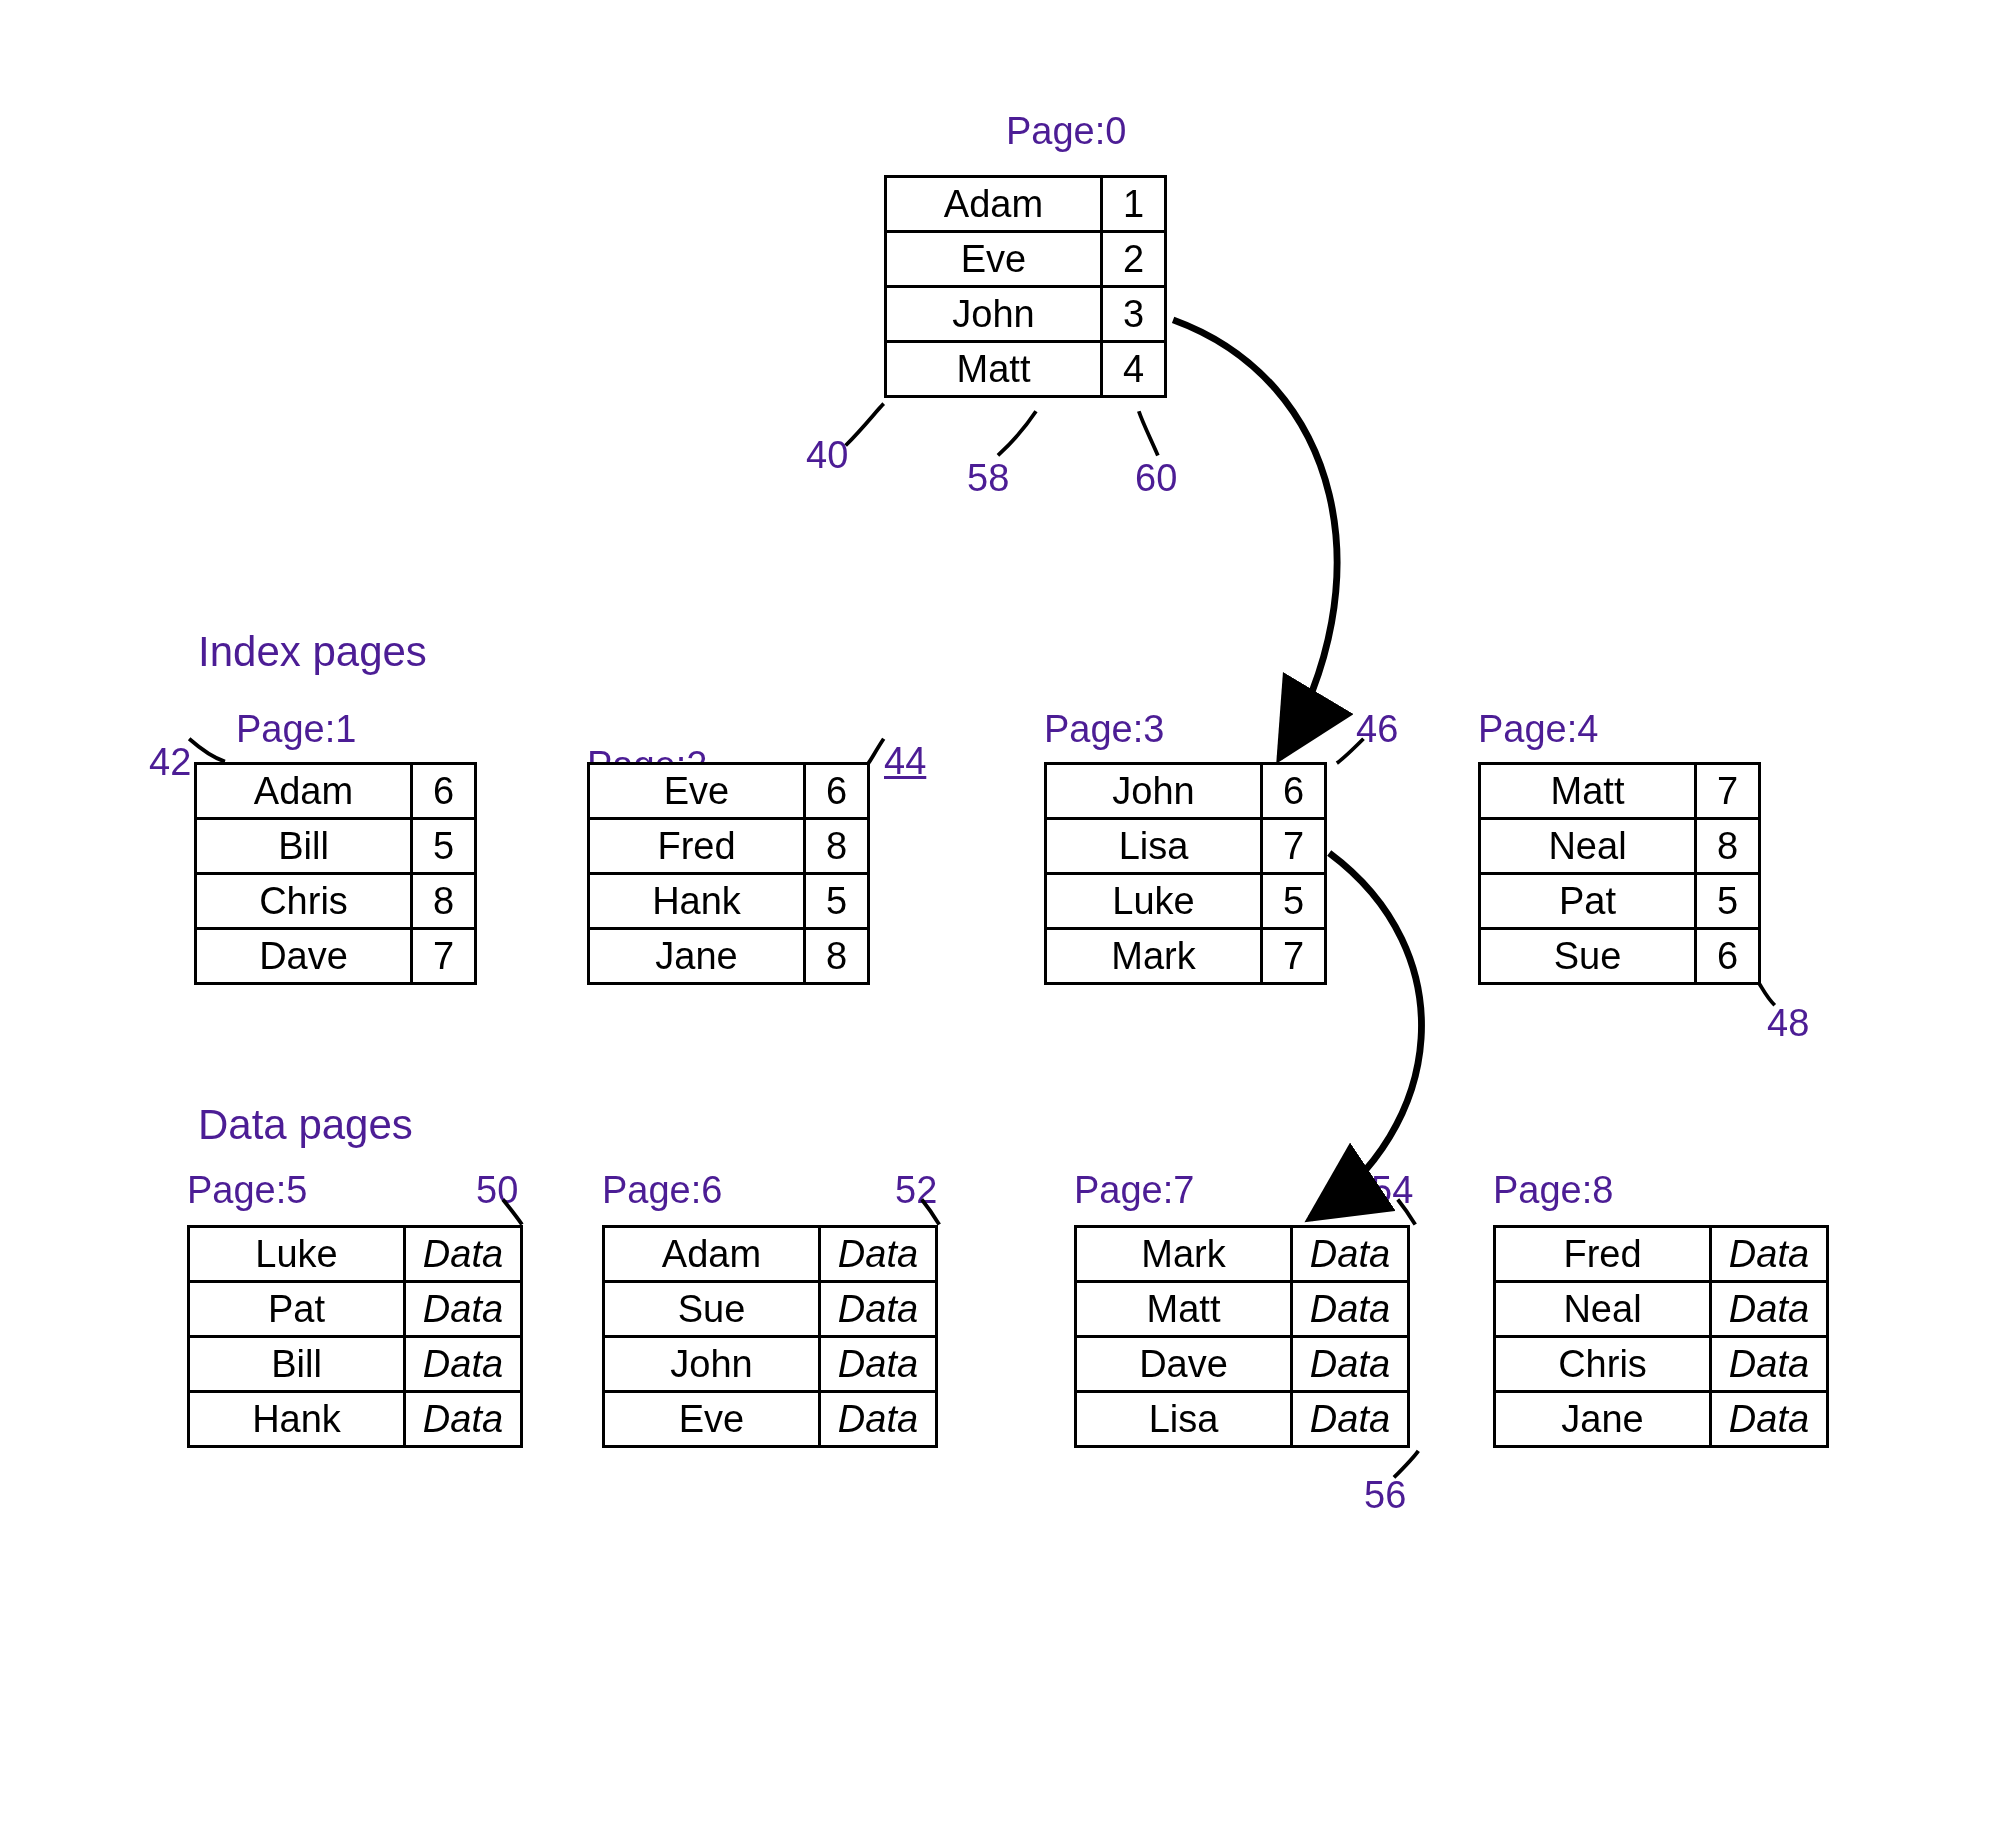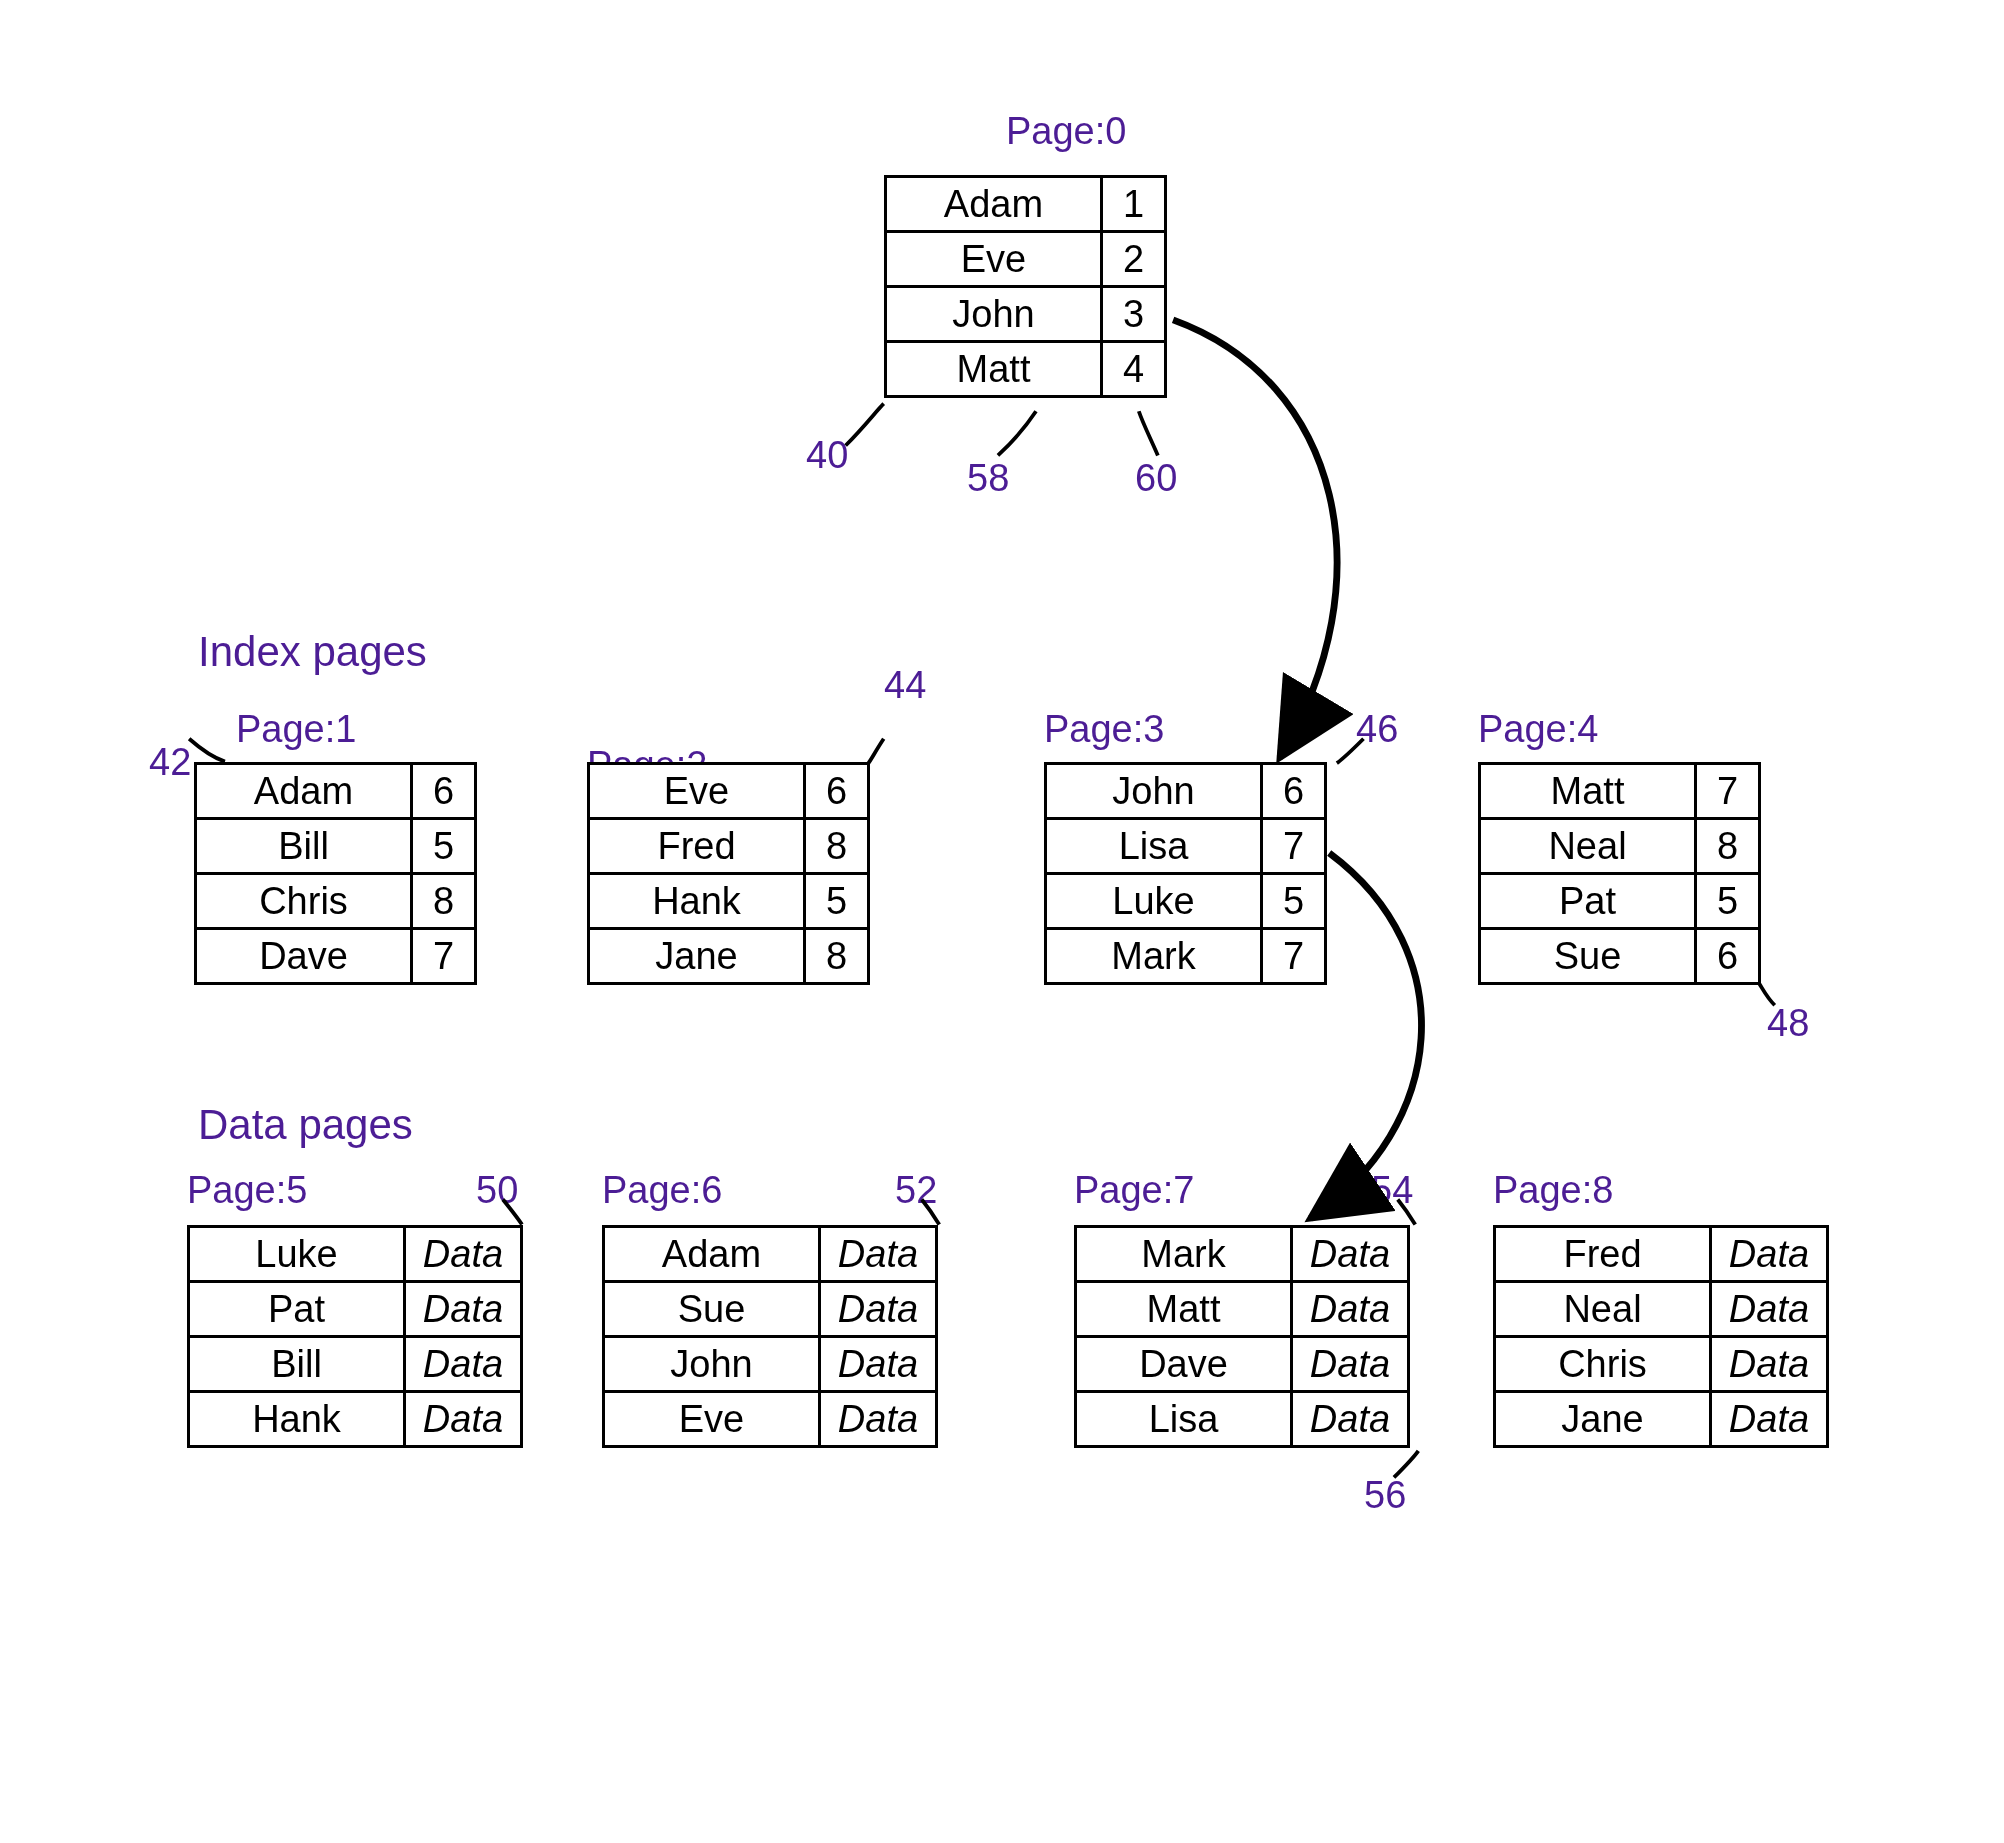--- a/index.html
+++ b/index.html
@@ -257,21 +257,21 @@
           <td class="data-cell">Data</td>
         </tr>
   </tbody>
     </table>
 
   <div class="label ref-label" style="left:806px; top:434px;">40</div>
   <div class="label ref-label" style="left:967px; top:457px;">58</div>
   <div class="label ref-label" style="left:1135px; top:457px;">60</div>
 
   <div class="label ref-label" style="left:149px; top:708px;margin-top:33px;">42</div>
-  <div class="label ref-label" style="left:884px; top:664px;">44</div>
+  <div class="label ref-label" style="left:884px; top:740px;text-decoration:underline;">44</div>
   <div class="label ref-label" style="left:1356px; top:708px;text-align:center;">46</div>
   <div class="label ref-label" style="left:1767px; top:1002px;">48</div>
 
   <div class="label ref-label" style="left:476px; top:1169px;">50</div>
   <div class="label ref-label" style="left:895px; top:1169px;">52</div>
   <div class="label ref-label" style="left:1371px; top:1169px;">54</div>
   <div class="label ref-label" style="left:1364px; top:1474px;">56</div>
 
   <svg class="arrows" viewBox="0 0 2632 2420" width="2005" height="1843">
     <defs>

